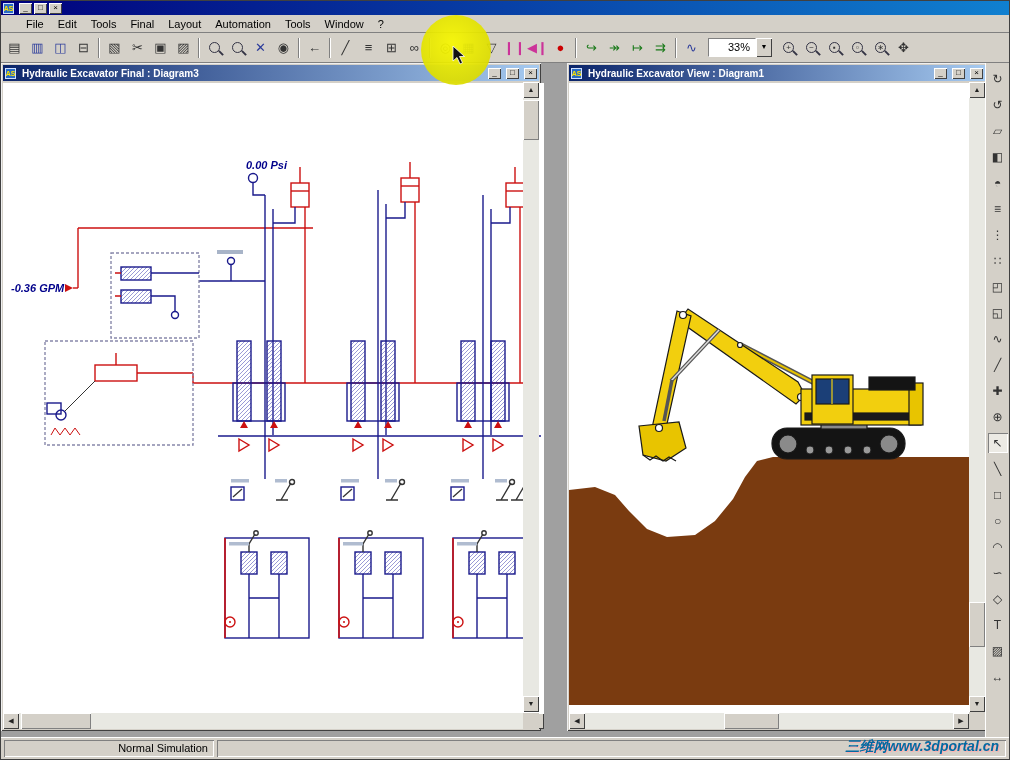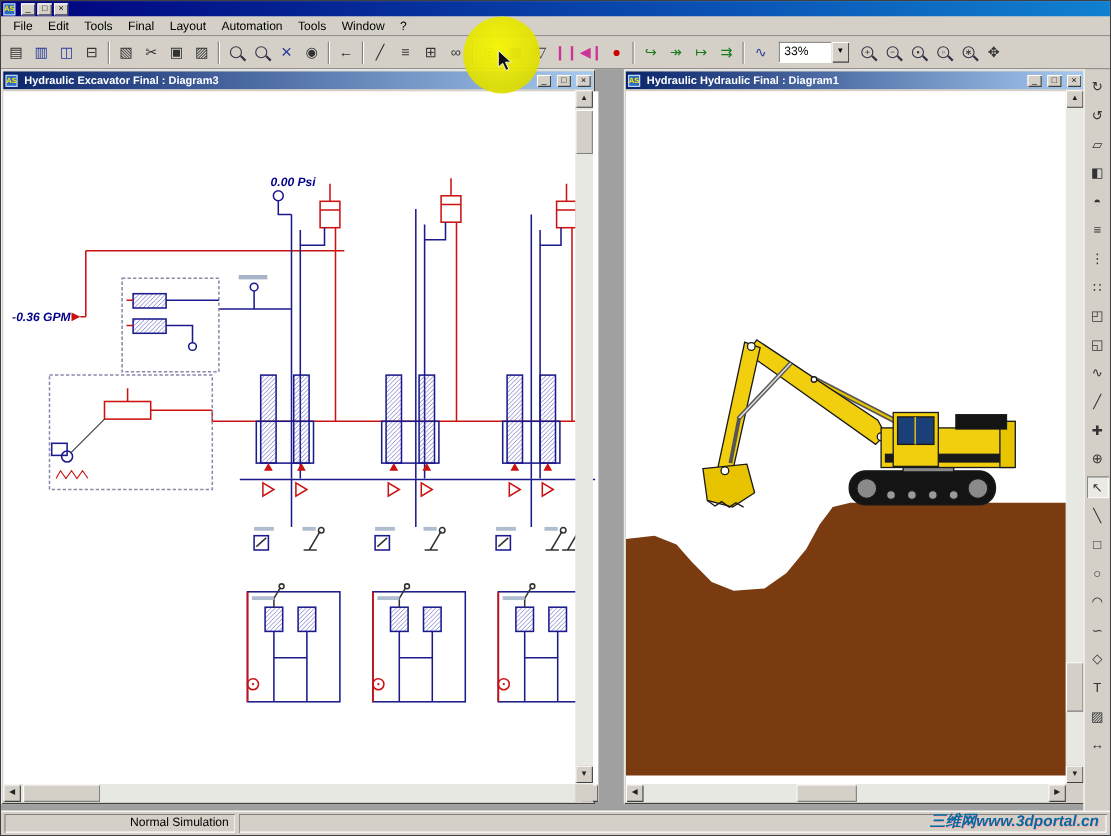--- a/index.html
+++ b/index.html
@@ -11,40 +11,40 @@
   .titlebar { height:14px; background:linear-gradient(90deg,#00007c,#1080d0);
               display:flex; align-items:center; padding:0 2px; color:#fff; }
   .appicon { width:11px; height:11px; background:#2a6cc4; color:#ffe400; font-size:7px; font-weight:bold;
              display:flex; align-items:center; justify-content:center; margin-right:3px; border:1px solid #cfe0ff; }
   .titlebar .t { flex:1; font-weight:bold; font-size:10px; white-space:nowrap; overflow:hidden; }
   .winbtn { width:13px; height:11px; background:#d4d0c8; color:#000;
             box-shadow:inset 1px 1px 0 #fff, inset -1px -1px 0 #404040;
             font-size:8px; line-height:10px; text-align:center; margin-left:2px; }
 
   
-  .menubar { height:18px; display:flex; align-items:center; padding:0 4px; background:#d4d0c8;
+  .menubar { height:18px; display:flex; align-items:center; padding:0 18px; background:#d4d0c8;
              border-bottom:1px solid #808080; }
   .menu-item { padding:2px 7px; }
 
   
   .toolbar { height:30px; display:flex; align-items:center; padding:0 2px; background:#d4d0c8;
              border-bottom:1px solid #808080; }
   .tbtn { width:23px; height:23px; flex:0 0 auto; display:flex; align-items:center; justify-content:center;
           font-size:13px; color:#333; }
   .tbtn .glyph { line-height:1; }
   .sep { width:2px; height:20px; border-left:1px solid #808080; border-right:1px solid #fff; margin:0 3px; flex:0 0 auto; }
   .c-red { color:#cc0000; } .c-magenta { color:#cc3399; } .c-green { color:#1a7a1a; } .c-blue { color:#2a3a9a; }
   .mag { position:relative; width:11px; height:11px; border:1.5px solid #334; border-radius:50%;
          display:flex; align-items:center; justify-content:center; }
   .mag::after { content:""; position:absolute; width:6px; height:2px; background:#334; right:-5px; bottom:-2px;
                 transform:rotate(45deg); }
   .mag i { font-style:normal; font-size:8px; line-height:1; }
   .combo { display:flex; align-items:center; height:20px; margin:0 5px; flex:0 0 auto; }
   .combo .val { width:48px; height:19px; background:#fff; border:1px solid; border-color:#808080 #fff #fff #808080;
-                padding:2px 4px; font-size:11px; }
+                padding:2px 19px; font-size:11px; }
   .combo .drop { width:16px; height:19px; background:#d4d0c8; box-shadow:inset 1px 1px 0 #fff, inset -1px -1px 0 #404040;
                  font-size:7px; text-align:center; line-height:18px; }
 
   
   .mdi { position:absolute; top:62px; left:0; right:0; bottom:22px; background:#a0a0a0; }
   .cwin { position:absolute; background:#d4d0c8; padding:2px;
           box-shadow: inset 1px 1px 0 #efefef, inset -1px -1px 0 #404040; }
   .ctitle { position:absolute; left:2px; right:2px; top:2px; height:16px;
             background:linear-gradient(90deg,#0a246a,#a6caf0); display:flex; align-items:center;
             color:#fff; padding:0 2px; gap:3px; }
@@ -426,21 +426,21 @@
         <div class="sbtn" style="left:0;">◀</div>
         <div class="thumb" style="left:18px;top:0;height:16px;width:70px;"></div>
         <div class="sbtn" style="right:0;">▶</div>
       </div>
       <div class="scorner"></div>
     </div>
 
     <div class="cwin" style="left:566px;top:0;width:420px;height:668px;">
       <div class="ctitle">
         <span class="appicon">AS</span>
-        <span class="t">Hydraulic Hydraulic Final : Diagram1</span>
+        <span class="t">Hydraulic Excavator View : Diagram1</span>
         <span class="winbtn">_</span>
         <span class="winbtn">□</span>
         <span class="winbtn">×</span>
       </div>
       <div class="canvas" style="width:400px;height:630px;">
         <svg width="400" height="630" viewBox="0 0 400 630">
           <rect width="400" height="630" fill="#ffffff"></rect>
           <path d="M0,407 L26,404 L46,412 L60,428 L78,446 L98,454 L126,452 L146,438 L164,416 L176,394 L188,378 L204,374 L400,374 L400,622 L0,622 Z" fill="#7a3b10"></path>
           <g stroke="#1a1a1a" stroke-width="1.2">
             <g>

